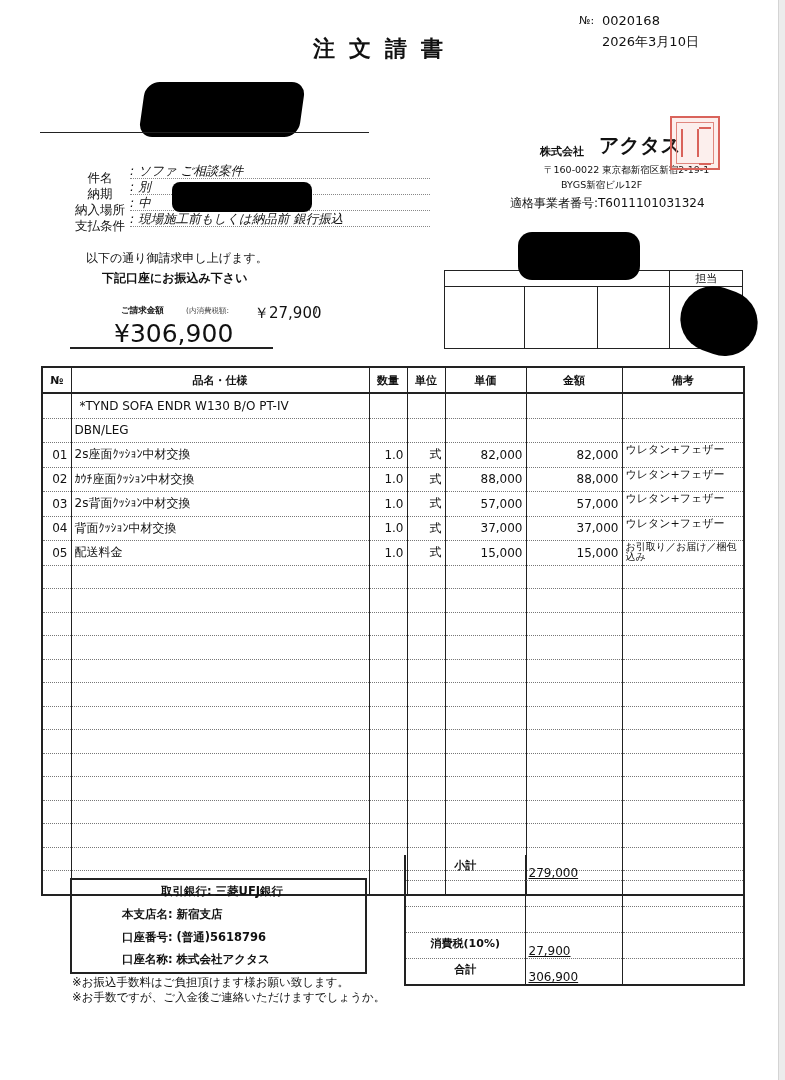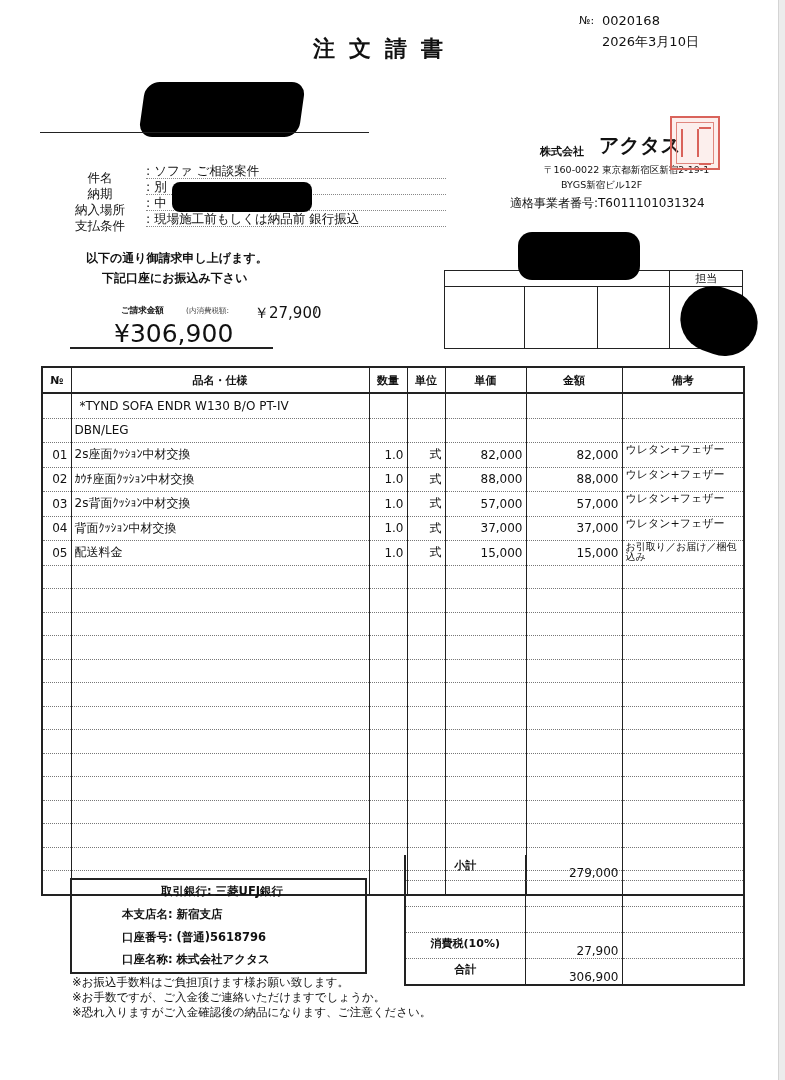--- a/index.html
+++ b/index.html
@@ -8,31 +8,31 @@
   .abs { position:absolute; }
   .page-edge { position:absolute; left:778px; top:0; width:7px; height:1080px; background:#ececec; border-left:1px solid #d4d4d4; }
   .title { left:313px; top:34px; font-size:22px; font-weight:bold; letter-spacing:14px; }
   .docno-label { left:579px; top:14px; font-size:11px; }
   .docno { left:602px; top:13px; font-size:13px; }
   .docdate { left:602px; top:33px; font-size:13px; }
   .redact { position:absolute; background:#000; border-radius:14px; }
   .rec-line { left:40px; top:132px; width:329px; height:1px; background:#222; }
   .info-row { position:absolute; left:60px; font-size:12.5px; height:15px; }
   .info-label { position:absolute; width:80px; text-align:center; left:0;margin-top:7px; }
-  .info-val { position:absolute; left:86px; width:300px; border-bottom:1px dotted #888; height:15px; white-space:nowrap; }
+  .info-val { position:absolute; left:70px; width:300px; border-bottom:1px dotted #888; height:15px; white-space:nowrap;font-style:italic; }
   .company-label { left:540px; top:144px; font-size:11px; font-weight:bold; }
   .company-name { left:599px; top:132px; font-size:20px; font-weight:bold; }
   .addr1 { left:544px; top:164px; font-size:9.5px; }
   .addr2 { left:544px; top:179px; font-size:9.5px;margin-left:17px; }
   .regno { left:510px; top:195px; font-size:12px; }
   .stamp { left:670px; top:116px; width:46px; height:50px; border:2px solid #d9635b; background:rgba(232,120,110,0.12); }
   .stamp-inner { position:absolute; inset:4px; border:1px solid #e0877f; }
   .stamp-inner::before { content:""; position:absolute; left:4px; top:6px; width:14px; height:28px; border-left:2px solid #d9635b; border-right:2px solid #d9635b; }
   .stamp-inner::after { content:""; position:absolute; left:22px; top:4px; width:12px; height:34px; border-top:2px solid #d9635b; border-bottom:2px solid #d9635b; }
-  .msg1 { left:86px; top:250px; font-size:12px; font-weight:bold; }
+  .msg1 { left:86px; top:250px; font-size:12px; font-weight:normal; }
   .msg2 { left:102px; top:270px; font-size:12px; font-weight:bold; }
   .amt-label { left:121px; top:305px; font-size:8.5px; font-weight:bold; }
   .amt-taxnote { left:186px; top:306px; font-size:7.5px; color:#444; }
   .amt-tax { left:254px; top:304px; font-size:15px; }
   .amt-paren { left:314px; top:305px; font-size:9px; }
   .amt-total { left:114px; top:319px; font-size:25px; }
   .amt-line { left:70px; top:347px; width:203px; height:2px; background:#222; }
 
   table { border-collapse:collapse; position:absolute; }
   .stampgrid { left:444px; top:270px; width:299px; }
@@ -45,21 +45,21 @@
   .main td.num { text-align:right; }
   .main td.ctr { text-align:right; }
   .main td.note { font-size:11px; line-height:11px; white-space:normal; vertical-align:top; padding-top:1px; }
 
   .bank { left:70px; top:878px; width:293px; height:92px; border:2px solid #222; }
   .bank-row { position:absolute; left:50px; font-size:11.5px; font-weight:bold; white-space:nowrap; }
 
   .summary { left:404px; top:855px; width:339px; border:2px solid #222; border-top:none; table-layout:fixed; }
   .summary td { height:22px; border-left:1px solid #222; border-right:1px solid #222; border-bottom:1px dotted #777; font-size:12px; padding:0 3px; }
   .summary td.lbl { text-align:center; font-weight:bold; font-size:11px; vertical-align:top; padding-top:3px; }
-  .summary td.val { text-align:right; vertical-align:bottom; padding-bottom:0; }
+  .summary td.val { vertical-align:bottom; padding-bottom:0;text-decoration:underline; }
   .summary tr:last-child td { border-bottom:none; }
 
   .footnotes { left:72px; top:975px; font-size:11.5px; line-height:15px; }
 </style>
 </head>
 <body>
 
 <div class="page-edge"></div>
 
 <div class="abs title">注文請書</div>
@@ -379,14 +379,13 @@
     <td class="lbl">合計</td>
     <td class="val">306,900</td>
     <td></td>
   </tr>
 </tbody>
   </table>
 
 <div class="abs footnotes">
   <div>※お振込手数料はご負担頂けます様お願い致します。</div>
   <div>※お手数ですが、ご入金後ご連絡いただけますでしょうか。</div>
-  <div>※恐れ入りますがご入金確認後の納品になります、ご注意ください。</div>
 </div>
 
 </body></html>

